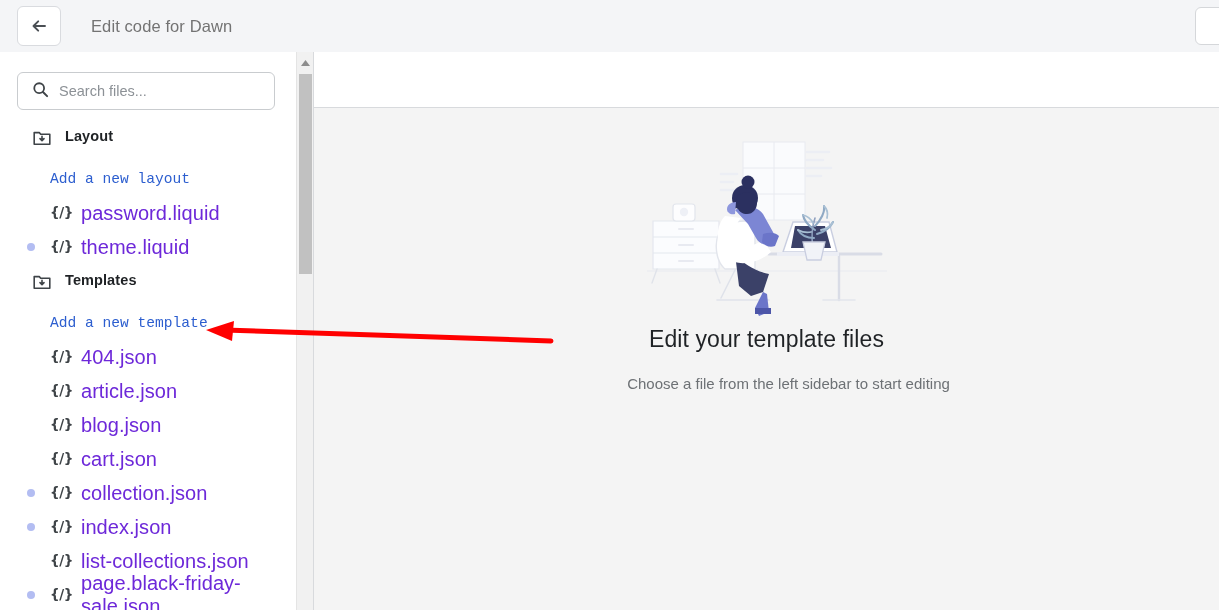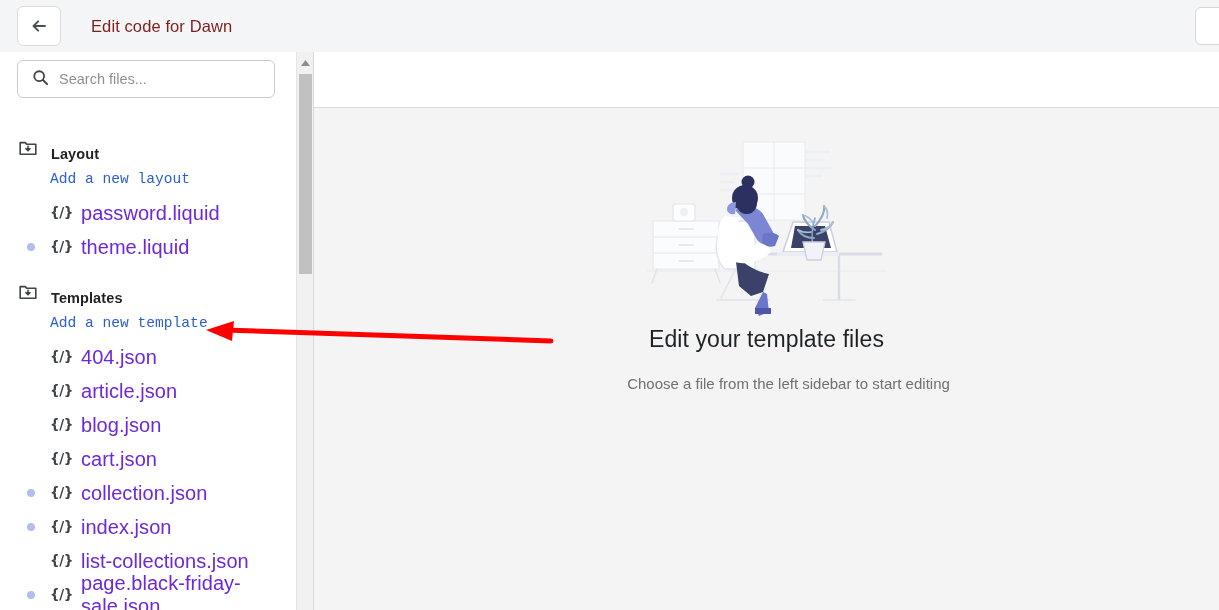--- a/index.html
+++ b/index.html
@@ -43,21 +43,21 @@
     cursor: pointer;
   }
   .back-button svg { display: block; }
   .header-title {
     position: absolute;
     left: 91px; top: 0;
     height: 52px;
     display: flex;
     align-items: center;
     font-size: 16.5px;
-    color: #7f1d1d;
+    color: #737373;
     letter-spacing: .1px;
     white-space: pre;
   }
   .header-title b { font-weight: 400; }
 
   .header-right-stub {
     position: absolute;
     right: -10px; top: 7px;
     width: 34px; height: 38px;
     background: #ffffff;
@@ -70,21 +70,21 @@
     position: absolute;
     top: 52px; left: 0;
     width: 296px;
     height: 558px;
     background: #ffffff;
     overflow: hidden;
   }
 
   .search-wrap {
     position: absolute;
-    left: 17px; top: 8px;
+    left: 17px; top: 20px;
     width: 258px; height: 38px;
   }
   .search-box {
     width: 100%; height: 100%;
     border: 1px solid #c9cccf;
     border-radius: 6px;
     background: #ffffff;
     display: flex;
     align-items: center;
     padding: 0 10px;
@@ -104,23 +104,23 @@
   .search-input::placeholder { color: #8c9196; }
 
   .tree {
     position: absolute;
     left: 0; top: 76px;
     width: 296px;
   }
 
   .group-header {
     display: flex;
-    align-items: flex-end;
+    align-items: flex-start;
     height: 34px;
-    padding-left: 18px;
+    padding-left: 32px;
     cursor: pointer;
   }
   .folder-icon { flex: 0 0 auto; margin-right: 13px; display: block; }
   .group-label {
     font-size: 14.5px;
     font-weight: 700;
     color: #1f2225;
     letter-spacing: .1px;
   }
 

